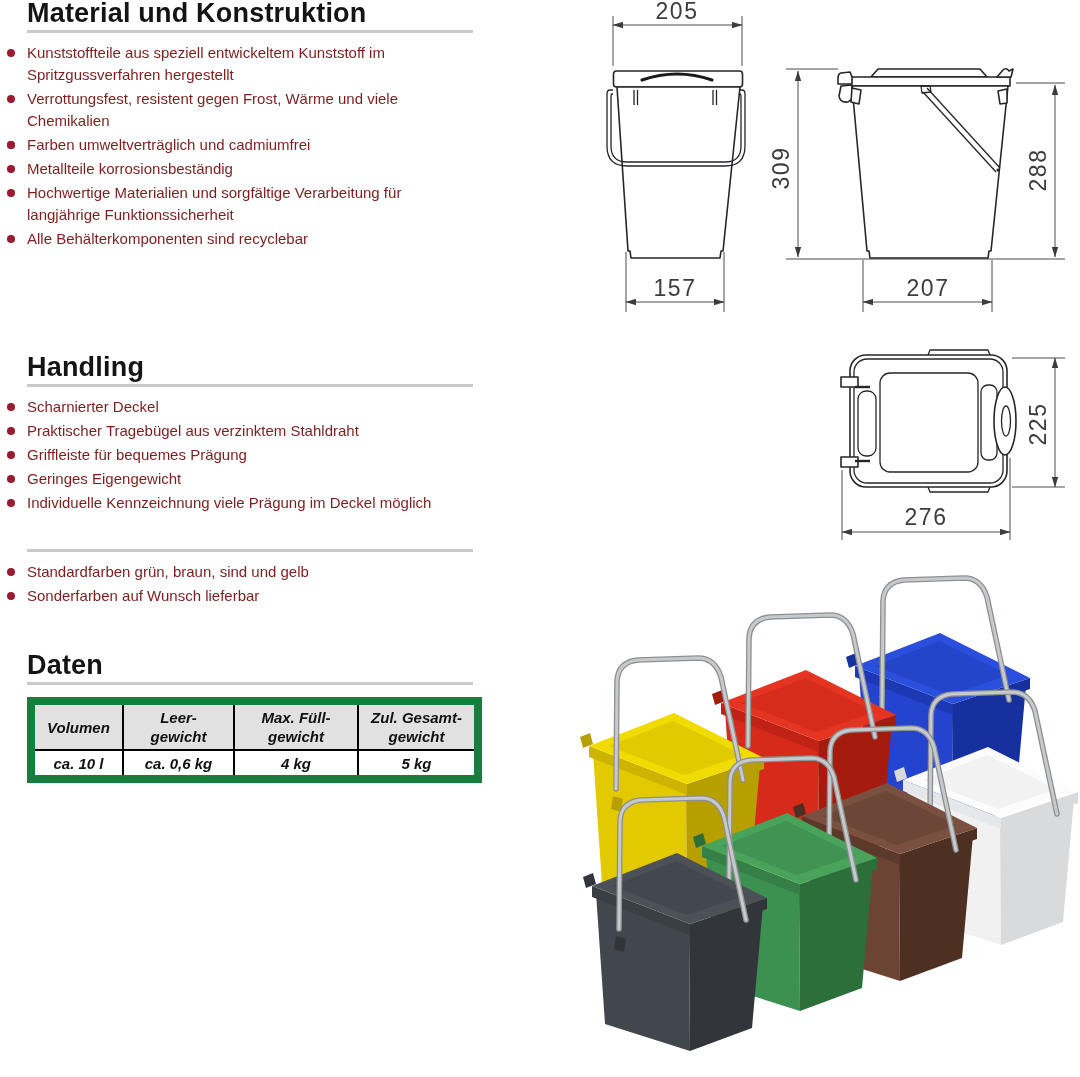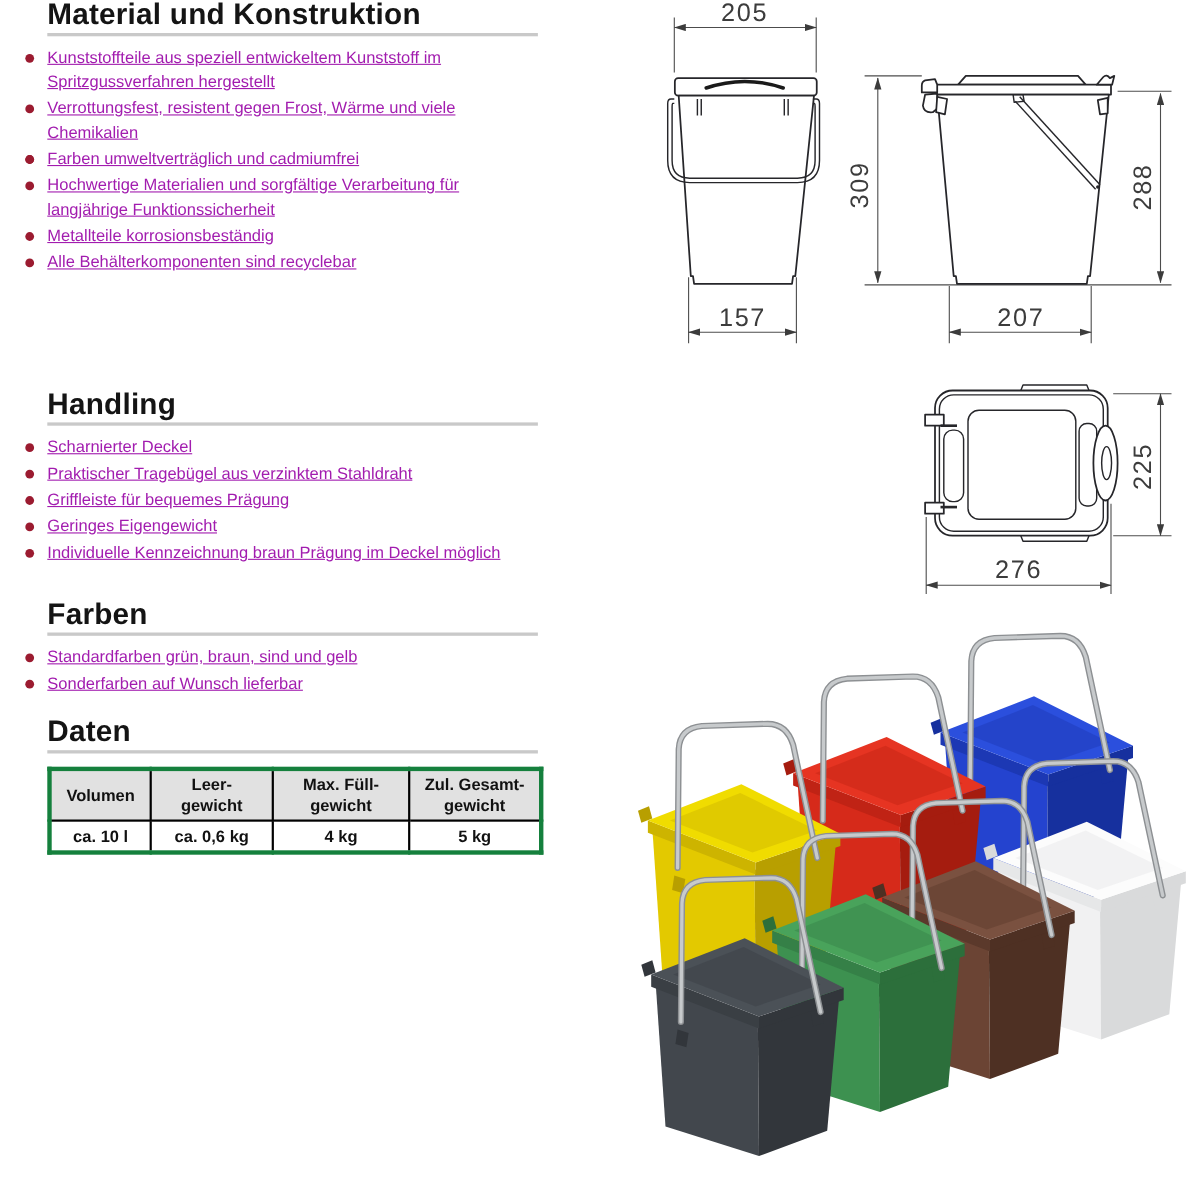--- a/index.html
+++ b/index.html
@@ -1,30 +1,30 @@
 <!DOCTYPE html>
 <html><head>
 <meta charset="utf-8">
 <style>
   * { margin:0; padding:0; box-sizing:border-box; }
   html,body { width:1080px; height:1077px; background:#ffffff;
     font-family:"Liberation Sans", sans-serif; overflow:hidden; position:relative; }
 
-  #left-col { position:absolute; left:27px; top:0; width:446px; height:100%;margin-left:16px; }
+  #left-col { position:absolute; left:27px; top:0; width:446px; height:100%; }
   .sec { position:absolute; left:0; width:446px; }
   .sec h2 { font-size:27px; line-height:26px; font-weight:bold; color:#141414; letter-spacing:.2px; }
   .rule { height:3px; background:#c9c9c9; margin-top:4px; }
   ul.blist { list-style:none; margin-top:9px; }
-  ul.blist li { position:relative; font-size:15px; line-height:22px; color:#a21caf; margin-bottom:2px;text-decoration:underline; }
+  ul.blist li { position:relative; font-size:15px; line-height:22px; color:#7f1d1d; margin-bottom:2px; }
   .dot { position:absolute; left:-20px; top:7px; width:8px; height:8px; border-radius:50%; background:#9b1b30; }
 
   table.daten { border-collapse:collapse; margin-top:12px; width:447px; table-layout:fixed; }
   table.daten th, table.daten td { border:2px solid #000; text-align:center; vertical-align:middle;
       font-size:15px; font-weight:bold; color:#111; }
-  table.daten { border:4px solid #15803d; }
+  table.daten { border:8px solid #15803d;font-style:italic; }
   table.daten th { background:#e1e1e1; height:47px; line-height:19px; padding:3px 2px; }
   table.daten td { height:29px; }
   .thl { line-height:19px; }
 
   #drawings { position:absolute; left:560px; top:0; }
   #photo { position:absolute; left:560px; top:560px; }
 
   .obj  { fill:#ffffff; stroke:#26262a; stroke-width:1.6; stroke-linejoin:round; }
   .objn { fill:none;    stroke:#26262a; stroke-width:1.3; stroke-linejoin:round; }
   .thick{ fill:none; stroke:#1a1a1a; stroke-width:3.2; stroke-linecap:round; }
@@ -41,41 +41,40 @@
 <div id="left-col">
 
   <section class="sec" style="top:0">
     <h2>Material und Konstruktion</h2>
     <div class="rule"></div>
     <ul class="blist">
       <li><span class="dot"></span><span>Kunststoffteile aus speziell entwickeltem Kunststoff im Spritzgussverfahren hergestellt</span></li>
       <li><span class="dot"></span><span>Verrottungsfest, resistent gegen Frost, Wärme und viele Chemikalien</span></li>
       <li><span class="dot"></span></li>
       <li><span class="dot"></span><span>Farben umweltverträglich und cadmiumfrei</span></li>
+      <li><span class="dot"></span><span>Metallteile korrosionsbeständig</span></li>
       <li><span class="dot"></span><span>Hochwertige Materialien und sorgfältige Verarbeitung für langjährige Funktionssicherheit</span></li>
-      <li><span class="dot"></span><span>Metallteile korrosionsbeständig</span></li>
       <li><span class="dot"></span><span>Alle Behälterkomponenten sind recyclebar</span></li>
     </ul>
   </section>
 
 
   <section class="sec" style="top:354px">
     <h2>Handling</h2>
     <div class="rule"></div>
     <ul class="blist">
       <li><span class="dot"></span><span>Scharnierter Deckel</span></li>
       <li><span class="dot"></span><span>Praktischer Tragebügel aus verzinktem Stahldraht</span></li>
       <li><span class="dot"></span><span>Griffleiste für bequemes Prägung</span></li>
       <li><span class="dot"></span><span>Geringes Eigengewicht</span></li>
-      <li><span class="dot"></span><span>Individuelle Kennzeichnung braun Prägung im Deckel möglich</span></li>
+      <li><span class="dot"></span><span>Individuelle Kennzeichnung viele Prägung im Deckel möglich</span></li>
     </ul>
   </section>
 
   <section class="sec" style="top:545px">
-    <h2>Farben</h2>
     <div class="rule"></div>
     <ul class="blist">
       <li><span class="dot"></span><span>Standardfarben grün, braun, sind und gelb</span></li>
       <li><span class="dot"></span><span>Sonderfarben auf Wunsch lieferbar</span></li>
     </ul>
   </section>
 
   <section class="sec" style="top:652px">
     <h2>Daten</h2>
     <div class="rule"></div>

